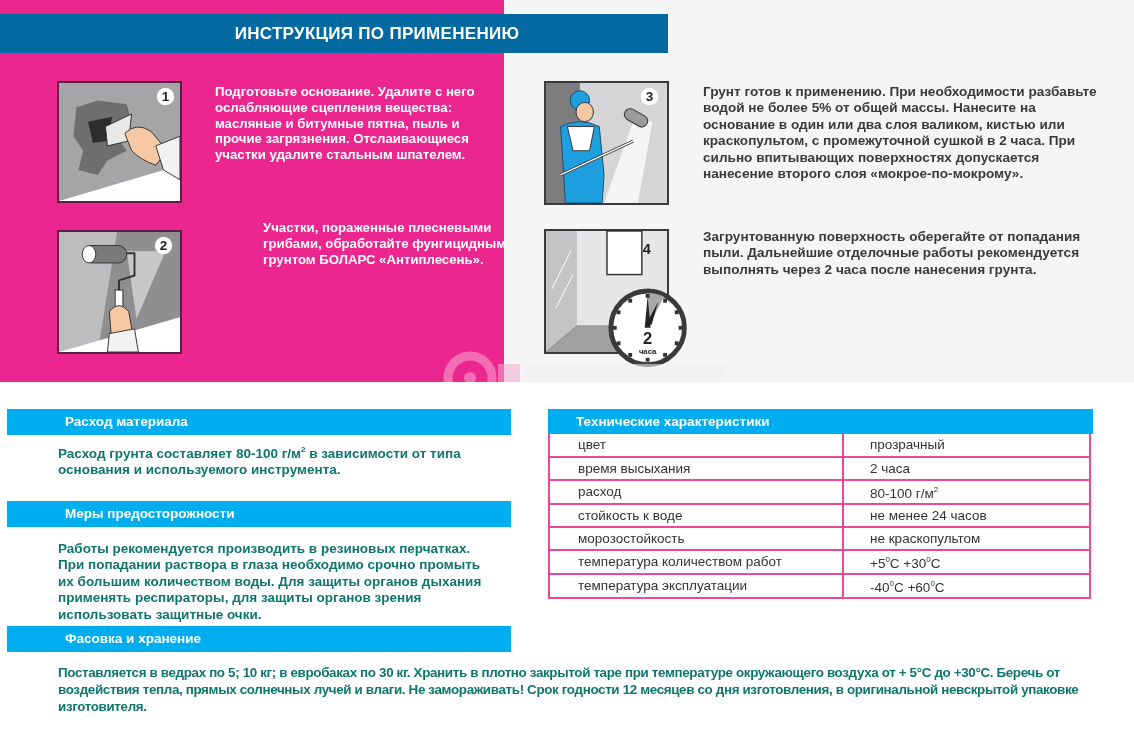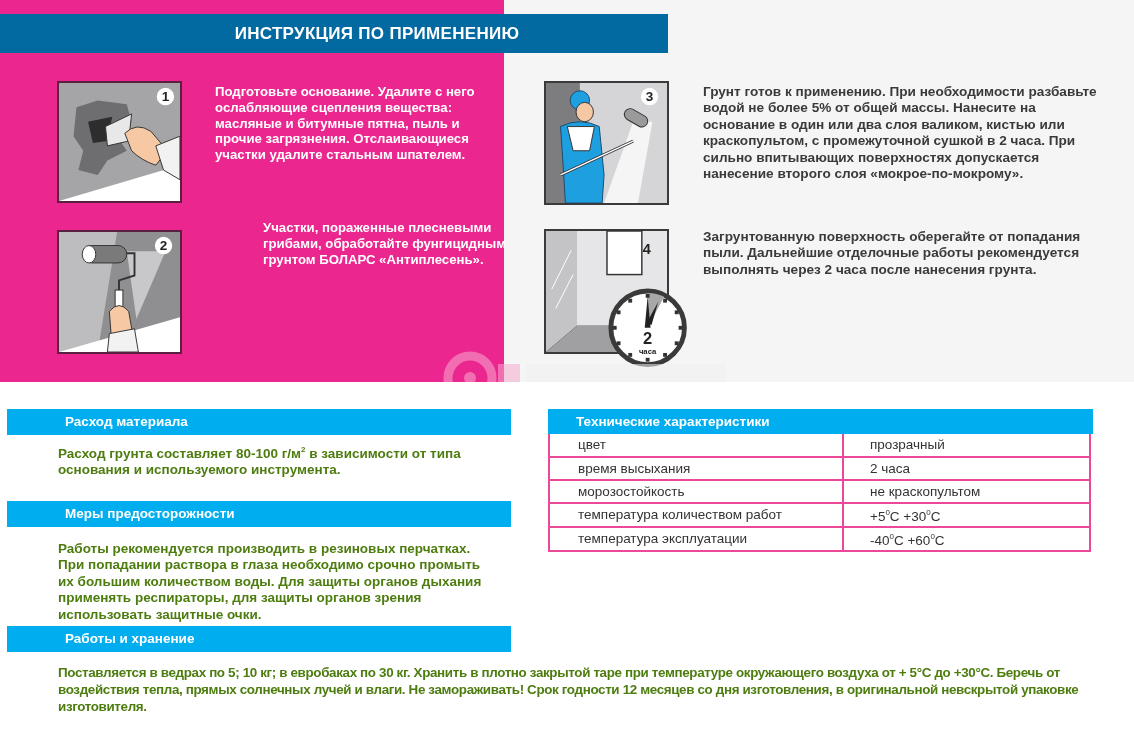--- a/index.html
+++ b/index.html
@@ -27,21 +27,21 @@
     .step4 { left: 703px; top: 229px; width: 400px; color: #3a3a3a; font-size: 13.6px; line-height: 16.4px; }
 
     .watermark { position: absolute; left: 440px; top: 338px; width: 300px; height: 44px; opacity: 0.55; }
 
     .sec-bar { position: absolute; left: 0; width: 504px; height: 26px; background: #00aeef; color: #ffffff;
       font-weight: bold; font-size: 13.5px; line-height: 26px; padding-left: 58px; margin-left: 7px; }
     .sec-rashod { top: 409px; }
     .sec-mery { top: 501px; }
     .sec-fasovka { top: 626px; }
 
-    .sec-body { position: absolute; left: 58px; width: 440px; color: #4d7c0f; font-weight: bold; font-size: 13.5px; line-height: 16.4px; }
+    .sec-body { position: absolute; left: 58px; width: 440px; color: #0f766e; font-weight: bold; font-size: 13.5px; line-height: 16.4px; }
     .body-rashod { top: 442px; }
     .body-mery { top: 541px; }
     .body-fasovka { left: 58px; top: 664px; width: 1040px; font-size: 13.4px; line-height: 17px; letter-spacing: -0.35px; }
 
     .spec-head { position: absolute; left: 548px; top: 409px; width: 545px; height: 25px; background: #00aeef; color: #ffffff;
       font-weight: bold; font-size: 13.5px; line-height: 25px; padding-left: 28px; }
     table.spec { position: absolute; left: 548px; top: 434px; width: 543px; border-collapse: collapse; }
     table.spec td { border: 2px solid #ec4899; height: 23.1px; font-size: 13.5px; color: #333333; padding: 0 0 0 28px; line-height: 18px; }
     table.spec td.val { width: 247px; padding-left: 26px; }
     table.spec tr:first-child td { border-top: none; }
@@ -152,33 +152,41 @@
     <rect x="86" y="26" width="200" height="18" fill="#f0f0f2"></rect>
   </svg>
 </div>
 
 <div class="sec-bar sec-rashod">Расход материала</div>
 <div class="sec-body body-rashod"><span>Расход грунта составляет 80-100 г/м</span><sup>2</sup><span> в зависимости от типа основания и используемого инструмента.</span></div>
 
 <div class="sec-bar sec-mery">Меры предосторожности</div>
 <div class="sec-body body-mery">Работы рекомендуется производить в резиновых пер­чатках. При попадании раствора в глаза необходимо срочно промыть их большим количеством воды. Для за­щиты органов дыхания применять респираторы, для за­щиты органов зрения использовать защитные очки.</div>
 
-<div class="sec-bar sec-fasovka">Работы и хранение</div>
+<div class="sec-bar sec-fasovka">Фасовка и хранение</div>
 <div class="sec-body body-fasovka">Поставляется в ведрах по 5; 10 кг; в евробаках по 30 кг. Хранить в плотно закрытой таре при температуре окружающего воздуха от + 5°С до +30°С. Беречь от воздействия тепла, прямых солнечных лучей и влаги. Не замораживать! Срок годности 12 месяцев со дня изготовления, в оригинальной невскрытой упаковке изготовителя.</div>
 
 <div class="spec-head">Технические характеристики</div>
 <table class="spec">
   <tbody id="spec-body">
       <tr>
         <td>цвет</td>
         <td class="val"><span>прозрачный</span></td>
       </tr>
       <tr>
         <td>время высыхания</td>
         <td class="val"><span>2 часа</span></td>
+      </tr>
+      <tr>
+        <td>расход</td>
+        <td class="val"><span>80-100 г/м</span><sup>2</sup></td>
+      </tr>
+      <tr>
+        <td>стойкость к воде</td>
+        <td class="val"><span>не менее 24 часов</span></td>
       </tr>
       <tr>
         <td>морозостойкость</td>
         <td class="val"><span>не краскопультом</span></td>
       </tr>
       <tr>
         <td>температура количеством работ</td>
         <td class="val"><span>+5</span><sup>0</sup><span>С +30</span><sup>0</sup><span>С</span></td>
       </tr>
       <tr>

